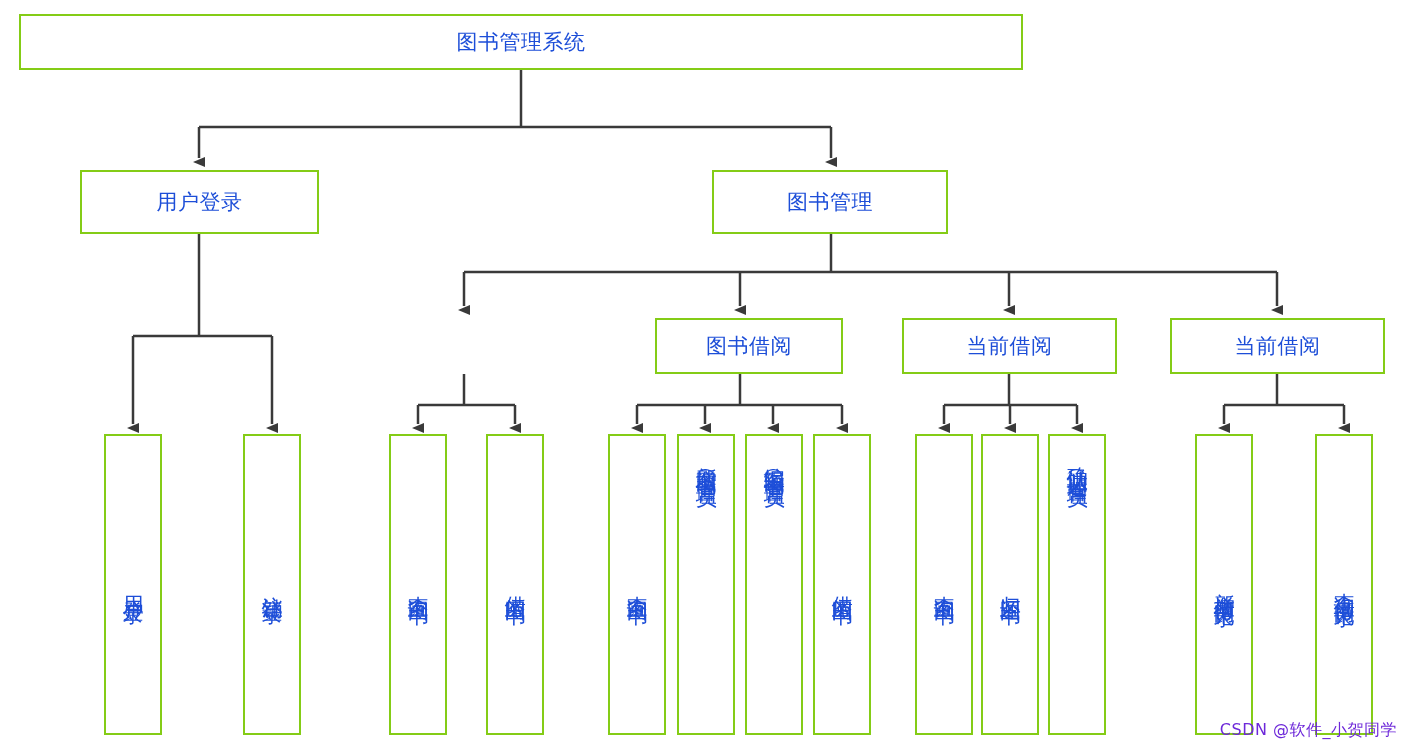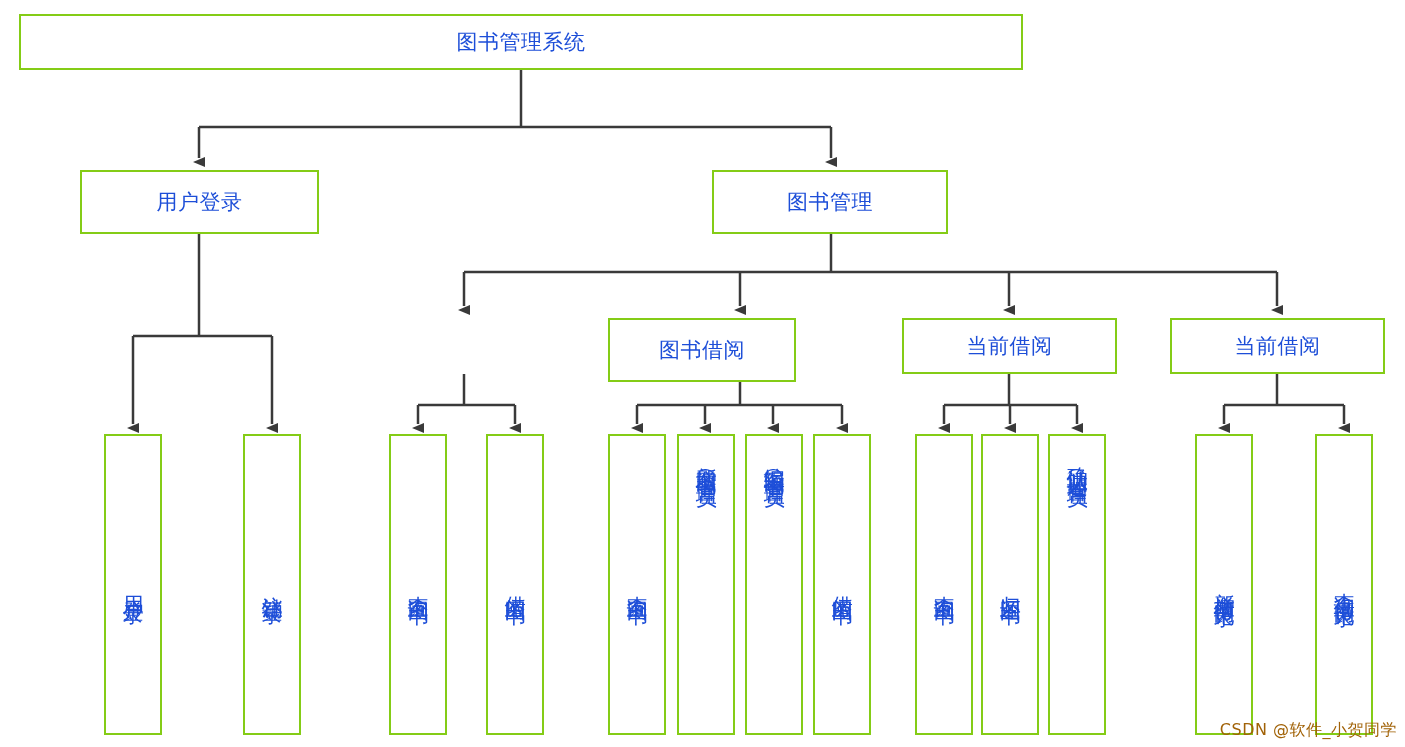--- a/index.html
+++ b/index.html
@@ -59,21 +59,21 @@
   }
   .node.vcenter {
     align-items: center;
     padding-top: 0;
   }
   #watermark {
     position: absolute;
     right: 8px;
     bottom: 6px;
     font-size: 16px;
-    color: #a16207;
+    color: #6d28d9;
     letter-spacing: 0.5px;
     white-space: nowrap;
     font-family: "DejaVu Sans", "Liberation Sans", sans-serif;
   }
 </style>
 </head>
 <body>
 
 <div id="diagram-root">
 
@@ -133,21 +133,21 @@
 
   <div class="node" style="left:80px; top:170px; width:239px; height:64px;">
     <span class="label">用户登录</span>
   </div>
 
   <div class="node" style="left:712px; top:170px; width:236px; height:64px;">
     <span class="label">图书管理</span>
   </div>
 
 
-  <div class="node" style="left:608px; top:318px; width:188px; height:64px;font-family:Liberation Serif, serif;">
+  <div class="node" style="left:655px; top:318px; width:188px; height:56px;font-family:Liberation Serif, serif;">
     <span class="label">图书借阅</span>
   </div>
 
   <div class="node" style="left:902px; top:318px; width:215px; height:56px;">
     <span class="label">当前借阅</span>
   </div>
 
   <div class="node" style="left:1170px; top:318px; width:215px; height:56px;">
     <span class="label">当前借阅</span>
   </div>

